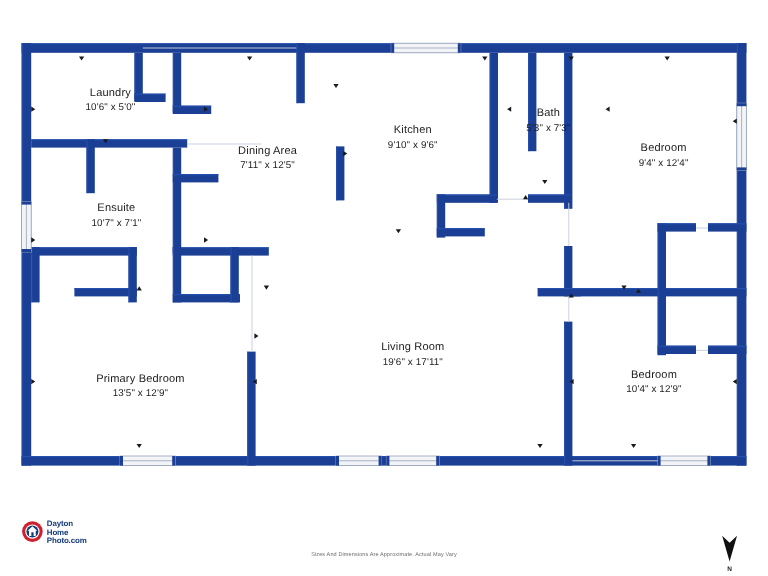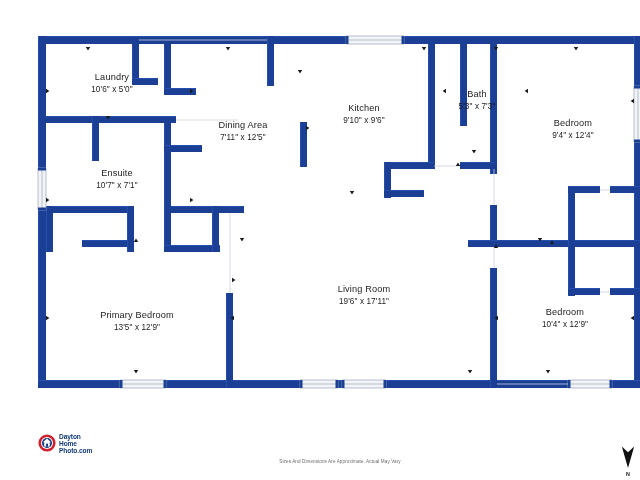--- a/index.html
+++ b/index.html
@@ -13,21 +13,20 @@
     height: 480px;
     font-family: "Liberation Sans", sans-serif;
     overflow: hidden;
     position: relative;
   }
   #plan-root {
     position: absolute;
     left: 0; top: 0;
     width: 536px;
     height: 480px;
-    margin-left: 20px;
   }
   svg.plan-canvas {
     display: block;
     width: 640px;
     height: 480px;
   }
   .room-name {
     font-family: "Liberation Sans", sans-serif;
     font-size: 9.2px;
     fill: #1c1c1c;

